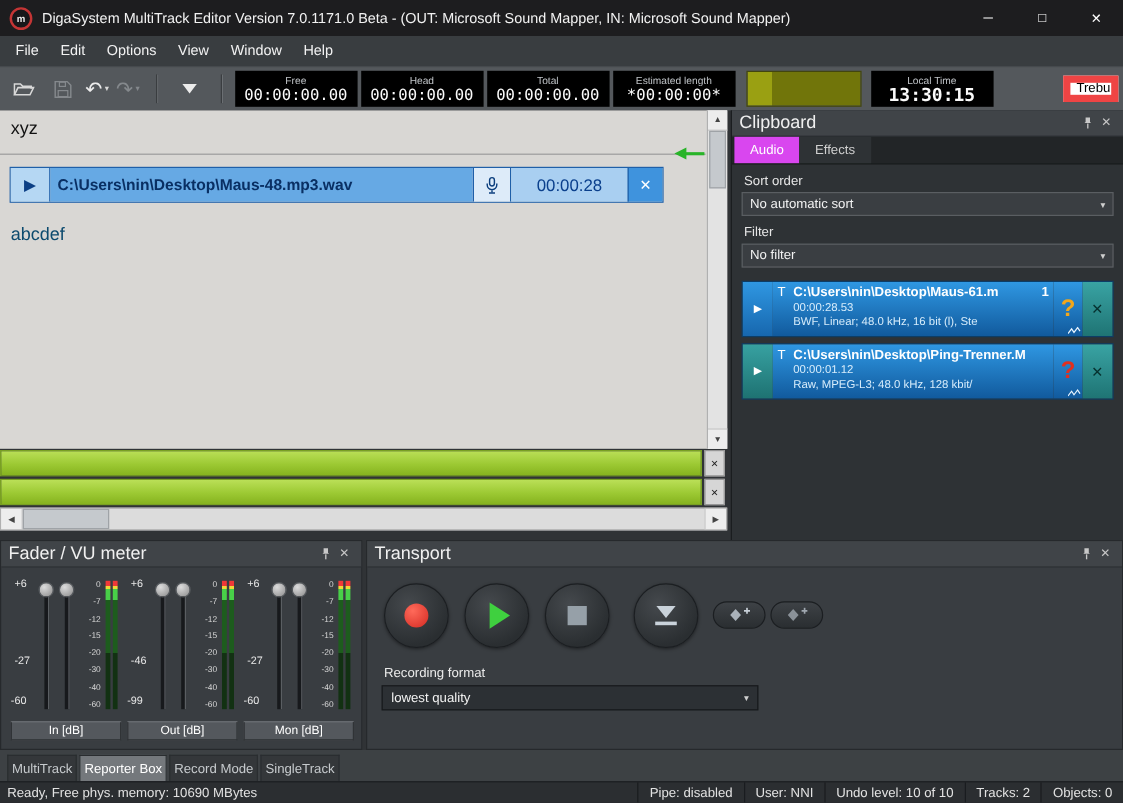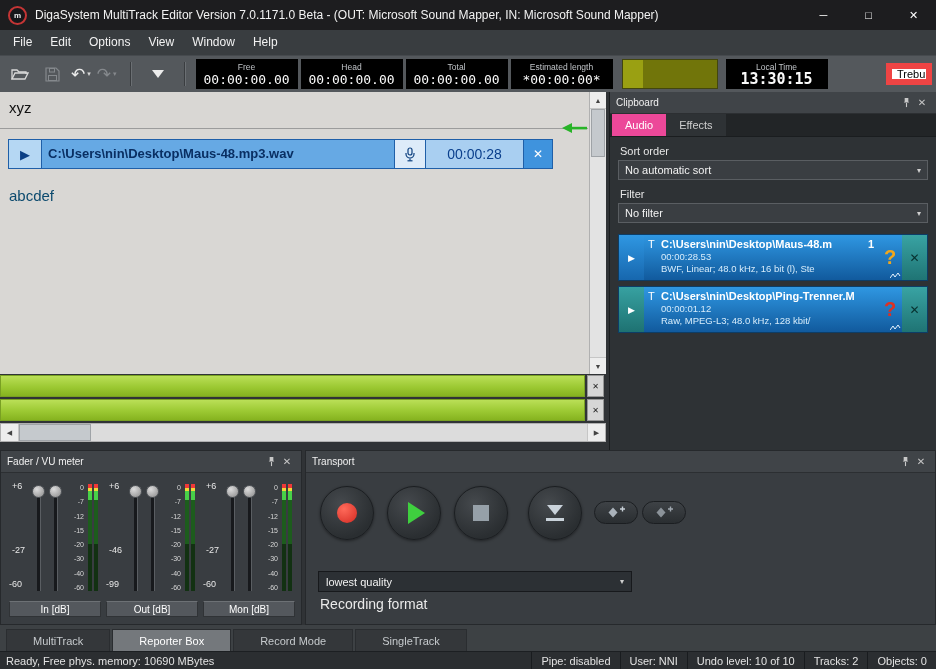--- a/index.html
+++ b/index.html
@@ -81,30 +81,30 @@
            border:1px solid #b0b0b0;box-sizing:border-box;display:flex;align-items:stretch;}
   .hs-btn{width:17px;background:#ededed;display:flex;align-items:center;justify-content:center;
           font-size:7px;color:#444;border-right:1px solid #c6c6c6;}
   .hs-btn.right{border-right:none;border-left:1px solid #c6c6c6;}
   .hs-thumb{width:72px;background:#c5c9cd;border:1px solid #9fa3a7;box-sizing:border-box;}
   .hs-track{flex:1;}
 
   
   .p-title{height:21px;background:#404448;display:flex;align-items:center;padding:0 6px;
            border-bottom:1px solid #2c2f32;}
-  .p-title-text{flex:1;color:#f0f0f0;font-size:10px;}
+  .p-title-text{flex:1;color:#f0f0f0;font-size:15px;}
   .p-ico{width:16px;height:16px;display:flex;align-items:center;justify-content:center;
          color:#c8c8c8;font-size:10px;}
 
   
   .clipboard{position:absolute;left:609px;top:92px;width:327px;height:358px;background:#2e3235;
              border-left:1px solid #1a1d1f;box-sizing:border-box;}
   .cb-tabs{height:22px;background:#222527;display:flex;padding-left:2px;border-bottom:1px solid #1a1d1f;}
   .cb-tab{padding:0 13px;line-height:22px;font-size:11px;color:#cfcfcf;background:#2e3235;}
-  .cb-tab.active{background:#ec4899;color:#fff;}
+  .cb-tab.active{background:#d946ef;color:#fff;}
   .cb-label{margin:8px 10px 3px;font-size:11px;color:#e6e6e6;}
   .cb-select{margin:0 8px;height:20px;background:#3a3e42;border:1px solid #5a5e62;display:flex;
              align-items:center;padding:0 6px;font-size:11px;color:#f2f2f2;box-sizing:border-box;}
   .cb-select .caret{margin-left:auto;font-size:8px;color:#cfcfcf;}
   .entries{margin:11px 8px 0;display:flex;flex-direction:column;gap:5px;}
   .entry{height:47px;display:flex;border:1px solid #0d3d66;box-sizing:border-box;}
   .entry-play{width:25px;display:flex;align-items:center;justify-content:center;color:#fff;font-size:9px;}
   .e1 .entry-play{background:linear-gradient(180deg,#2f97e2,#1767ae);}
   .e2 .entry-play{background:linear-gradient(180deg,#37a1a1,#1e7272);}
   .entry-main{flex:1;background:linear-gradient(180deg,#2f97e2,#115a9d);color:#fff;
@@ -159,30 +159,30 @@
   .play-tri{width:0;height:0;border-left:17px solid #3fd03f;border-top:11px solid transparent;
             border-bottom:11px solid transparent;margin-left:5px;}
   .stop-sq{width:16px;height:16px;background:#96a0a8;}
   .dropico{display:flex;flex-direction:column;align-items:center;gap:3px;}
   .dropico .tri{width:0;height:0;border-left:8px solid transparent;border-right:8px solid transparent;
                 border-top:10px solid #c9d2da;}
   .dropico .bar{width:18px;height:3px;background:#c9d2da;}
   .tsmall{position:absolute;top:28px;width:44px;height:23px;border-radius:12px;
           background:linear-gradient(180deg,#3e4246,#2a2e31);border:1px solid #1b1e21;
           display:flex;align-items:center;justify-content:center;box-sizing:border-box;}
-  .rec-label{position:absolute;left:14px;top:82px;font-size:14px;color:#eaeaea;margin-top:41px;}
+  .rec-label{position:absolute;left:14px;top:82px;font-size:11px;color:#eaeaea;}
   .tselect{position:absolute;left:12px;top:98px;width:314px;height:21px;background:#2c3034;
            border:1px solid #17191c;display:flex;align-items:center;padding:0 7px;font-size:11px;
            color:#f2f2f2;box-sizing:border-box;}
   .tselect .caret{margin-left:auto;font-size:8px;color:#cfcfcf;}
 
   
   .tabbar{position:absolute;left:0;top:625px;width:936px;height:26px;background:#3d4144;
           display:flex;align-items:flex-end;padding-left:6px;box-sizing:border-box;gap:2px;}
-  .btab{height:22px;line-height:22px;padding:0 26px;font-size:11px;background:#34373a;
+  .btab{height:22px;line-height:22px;padding:0 3px;font-size:11px;background:#34373a;
         color:#c6cacd;border:1px solid #2a2d30;border-bottom:none;box-sizing:border-box;}
   .btab.active{background:#74787c;color:#fff;}
   .statusbar{position:absolute;left:0;top:651px;width:936px;height:18px;background:#2b2e31;
              border-top:1px solid #1c1f22;display:flex;align-items:stretch;font-size:11px;
              color:#e2e2e2;box-sizing:border-box;}
   .status-left{flex:1;display:flex;align-items:center;padding:0 6px;white-space:nowrap;text-align:right;}
   .status-cell{display:flex;align-items:center;padding:0 9px;border-left:1px solid #191c1f;white-space:nowrap;}
 </style>
 </head>
 <body>
@@ -349,21 +349,21 @@
     </div>
 
     <div class="entries">
       <div class="entry e1">
         <div class="entry-play">
             <span>▶</span>
           </div>
         <div class="entry-main">
           <div class="l1">
             <span class="etype">T</span>
-            <span class="epath">C:\Users\nin\Desktop\Maus-48.m</span>
+            <span class="epath">C:\Users\nin\Desktop\Maus-61.m</span>
             <span class="eindex">1</span>
           </div>
           <div class="l2">00:00:28.53</div>
           <div class="l3">BWF, Linear; 48.0 kHz, 16 bit (l), Ste</div>
         </div>
         <div class="entry-q">
           <span class="qmark">?</span>
           <svg class="zig" width="11" height="7" viewBox="0 0 11 7">
               <path d="M0 6 L3 2 L5 5 L8 1 L10 4" stroke="#e8f4ff" stroke-width="1" fill="none"></path>
             </svg>

